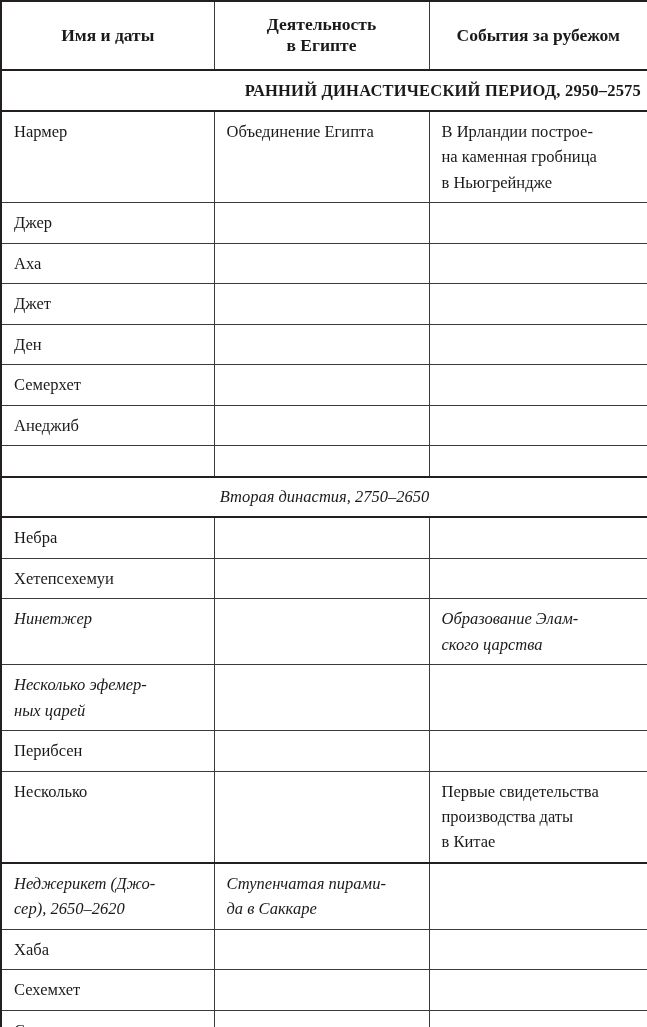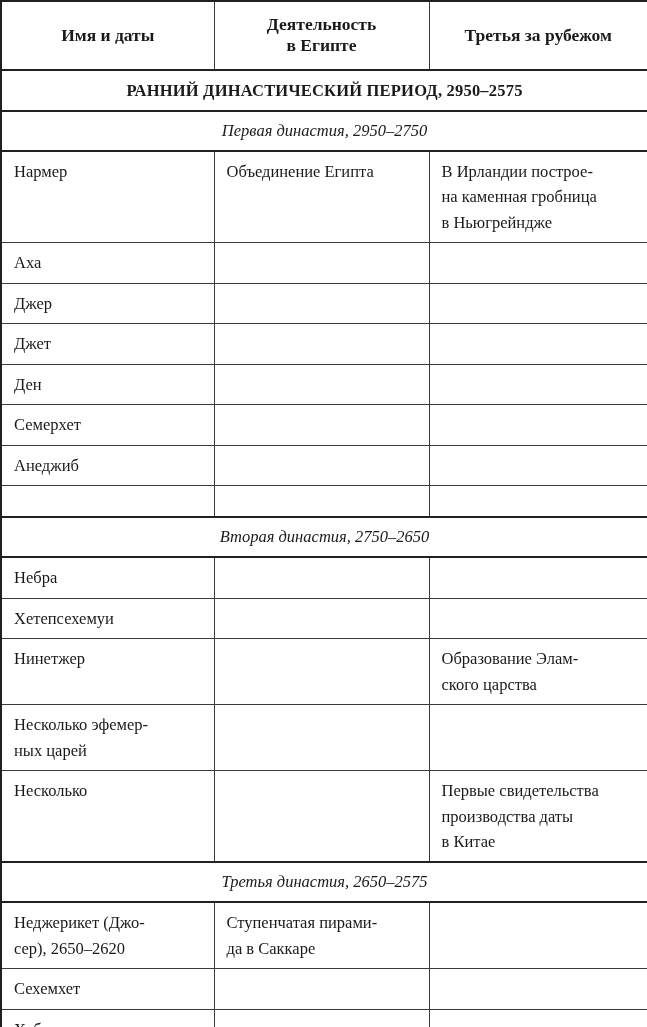--- a/index.html
+++ b/index.html
@@ -54,21 +54,21 @@
     font-size: 17.5px;
     line-height: 1.18;
     padding: 7px 6px 8px 6px;
     height: 69px;
   }
 
   
   tr.period td {
     border-top: 2px solid #231f20;
     border-bottom: 2px solid #231f20;
-    text-align: center;
+    text-align: right;
     vertical-align: middle;
     font-weight: bold;
     font-size: 16.5px;
     letter-spacing: 0.2px;
     height: 41px;
     padding: 2px 6px;
   }
 
   
   tr.dynasty td {
@@ -96,21 +96,21 @@
   tr.data td.col-abroad { text-align: justify; text-align-last: left; }
 
   tr.data td p {
     margin: 4px;
     padding: 0;
     hyphens: manual;
   }
 
   
   tr.h1 td { height: 33px; }
-  tr.h2 td { height: 52px; }
+  tr.h2 td { height: 52px; font-style: italic; }
   tr.h3 td { height: 76px; }
   tr.hblank td { height: 32px; }
 
   tr.data.last td { border-bottom: 2px solid #231f20; }
   tr.data.section-end td { border-bottom: 2px solid #231f20; }
 </style>
 </head>
 <body>
 
 <div class="page">
@@ -120,53 +120,50 @@
       <col class="c2">
       <col class="c3">
     </colgroup>
     <thead>
       <tr class="head">
         <th>Имя и даты</th>
         <th>
           <span>Деятельность</span><br>
           <span>в Египте</span>
         </th>
-        <th>Третья за рубежом</th>
+        <th>События за рубежом</th>
       </tr>
     </thead>
     <tbody id="table-body">
         <tr class="period">
           <td colspan="3">РАННИЙ ДИНАСТИЧЕСКИЙ ПЕРИОД, 2950–2575</td>
         </tr>
-        <tr class="dynasty">
-          <td colspan="3">Первая династия, 2950–2750</td>
-        </tr>
         <tr class="data h3">
           <td class="col-name">
             <p>Нармер</p>
           </td>
           <td class="col-egypt">
             <p>Объединение Египта</p>
           </td>
           <td class="col-abroad">
             <p>В Ирландии построе-</p>
             <p>на каменная гробница</p>
             <p>в Ньюгрейндже</p>
           </td>
         </tr>
         <tr class="data h1">
           <td class="col-name">
+            <p>Джер</p>
+          </td>
+          <td class="col-egypt"></td>
+          <td class="col-abroad"></td>
+        </tr>
+        <tr class="data h1">
+          <td class="col-name">
             <p>Аха</p>
-          </td>
-          <td class="col-egypt"></td>
-          <td class="col-abroad"></td>
-        </tr>
-        <tr class="data h1">
-          <td class="col-name">
-            <p>Джер</p>
           </td>
           <td class="col-egypt"></td>
           <td class="col-abroad"></td>
         </tr>
         <tr class="data h1">
           <td class="col-name">
             <p>Джет</p>
           </td>
           <td class="col-egypt"></td>
           <td class="col-abroad"></td>
@@ -221,59 +218,63 @@
           <td class="col-egypt"></td>
           <td class="col-abroad">
             <p>Образование Элам-</p>
             <p>ского царства</p>
           </td>
         </tr>
         <tr class="data h2">
           <td class="col-name">
             <p>Несколько эфемер-</p>
             <p>ных царей</p>
+          </td>
+          <td class="col-egypt"></td>
+          <td class="col-abroad"></td>
+        </tr>
+        <tr class="data h1">
+          <td class="col-name">
+            <p>Перибсен</p>
           </td>
           <td class="col-egypt"></td>
           <td class="col-abroad"></td>
         </tr>
         <tr class="data h3 section-end">
           <td class="col-name">
             <p>Несколько</p>
           </td>
           <td class="col-egypt"></td>
           <td class="col-abroad">
             <p>Первые свидетельства</p>
             <p>производства даты</p>
             <p>в Китае</p>
           </td>
         </tr>
-        <tr class="dynasty after-gap">
-          <td colspan="3">Третья династия, 2650–2575</td>
-        </tr>
         <tr class="data h2">
           <td class="col-name">
             <p>Неджерикет (Джо-</p>
             <p>сер), 2650–2620</p>
           </td>
           <td class="col-egypt">
             <p>Ступенчатая пирами-</p>
             <p>да в Саккаре</p>
           </td>
           <td class="col-abroad"></td>
         </tr>
         <tr class="data h1">
           <td class="col-name">
+            <p>Хаба</p>
+          </td>
+          <td class="col-egypt"></td>
+          <td class="col-abroad"></td>
+        </tr>
+        <tr class="data h1">
+          <td class="col-name">
             <p>Сехемхет</p>
-          </td>
-          <td class="col-egypt"></td>
-          <td class="col-abroad"></td>
-        </tr>
-        <tr class="data h1">
-          <td class="col-name">
-            <p>Хаба</p>
           </td>
           <td class="col-egypt"></td>
           <td class="col-abroad"></td>
         </tr>
         <tr class="data h1">
           <td class="col-name">
             <p>Санахт</p>
           </td>
           <td class="col-egypt"></td>
           <td class="col-abroad"></td>

